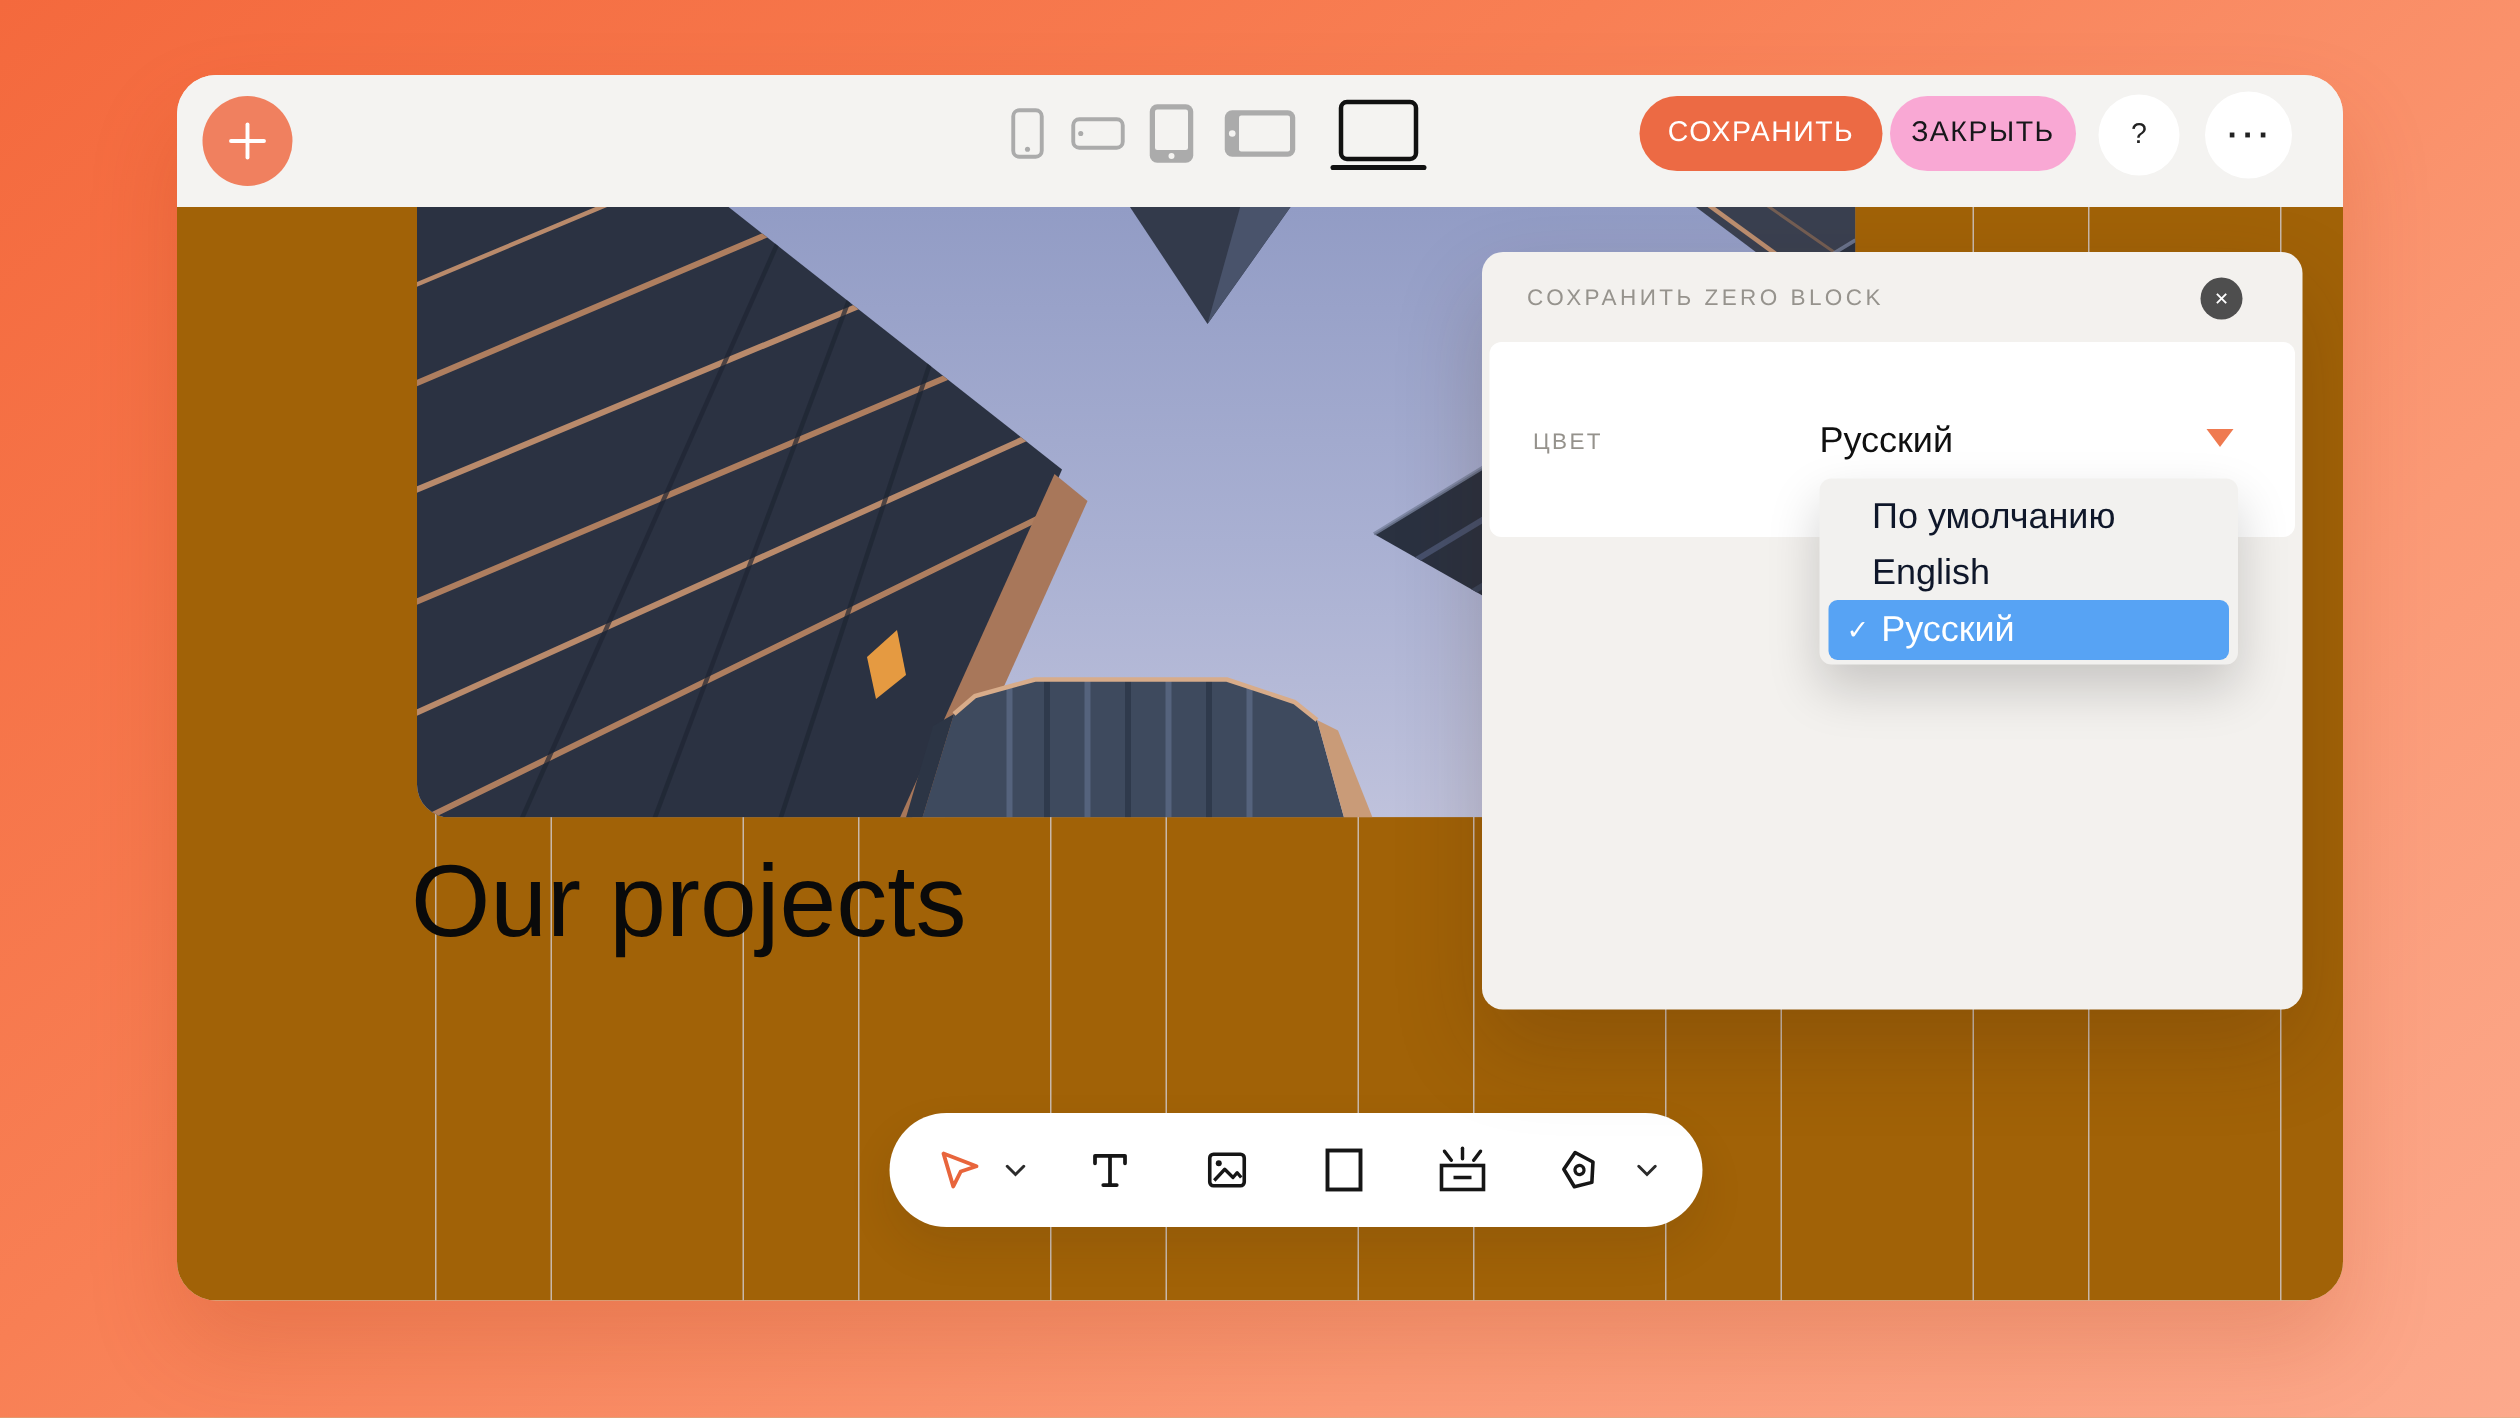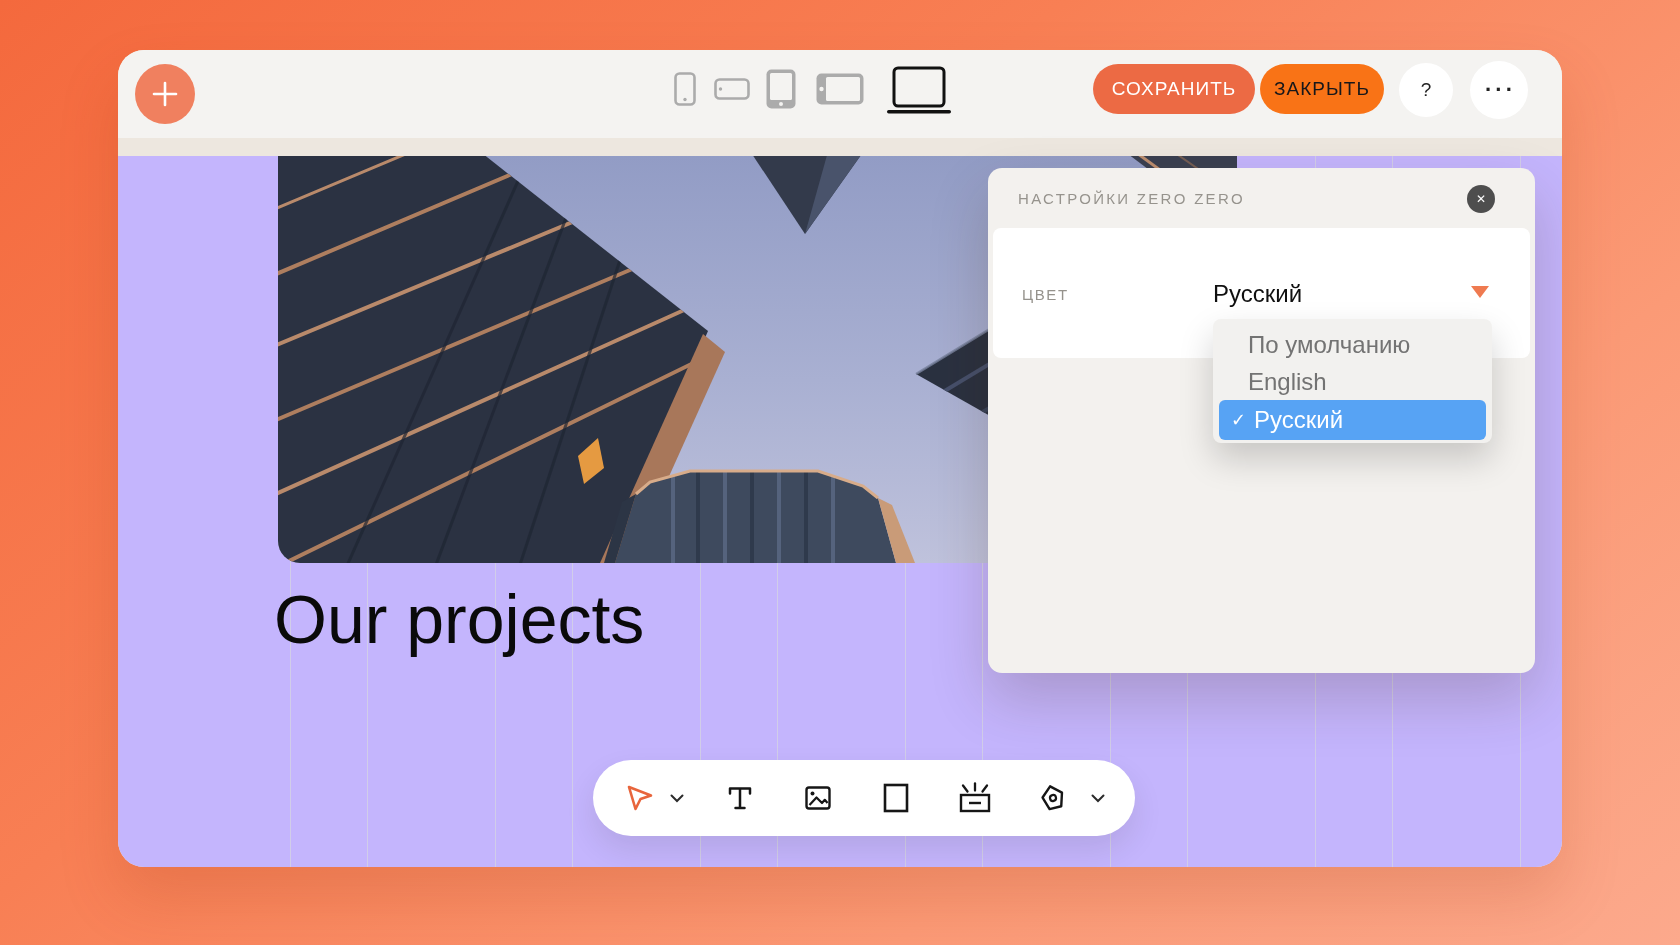--- a/index.html
+++ b/index.html
@@ -24,30 +24,30 @@
     position:absolute; left:17px; top:14px; width:60px; height:60px; border-radius:50%;
     background:#F0805F; display:flex; align-items:center; justify-content:center; cursor:pointer;
   }
   .dev { position:absolute; top:0; }
   .pillbtn {
     position:absolute; top:14px; height:50px; border-radius:26px;
     display:flex; align-items:center; justify-content:center;
     font-size:19px; letter-spacing:1px; font-weight:500; cursor:pointer;
   }
   .save { left:975px; width:162px; background:#EC6A44; color:#fff; }
-  .closewin { left:1142px; width:124px; background:#f97316; color:#17171a; }
+  .closewin { left:1142px; width:124px; background:#f9a8d4; color:#17171a; }
   .circlebtn {
     position:absolute; border-radius:50%; background:#fff; display:flex;
     align-items:center; justify-content:center; cursor:pointer; color:#222;
   }
   .help { left:1281px; top:13px; width:54px; height:54px; font-size:19px; font-weight:500; }
   .more { left:1352px; top:11px; width:58px; height:58px; font-size:22px; font-weight:700; letter-spacing:3px; padding-left:3px; }
 
   
-  .canvas { position:absolute; left:0; top:88px; width:100%; height:729px; background:#c4b5fd;margin-top:18px; }
+  .canvas { position:absolute; left:0; top:88px; width:100%; height:729px; background:#a16207; }
   .gline { position:absolute; top:0; bottom:0; width:1px; background:#D6D5E2; opacity:.75; }
 
   .photo {
     position:absolute; left:160px; top:0; width:959px; height:407px;
     border-radius:0 0 22px 22px; overflow:hidden; cursor:pointer;
   }
   .photo svg { display:block; width:100%; height:100%; }
 
   .heading {
     position:absolute; left:156px; top:424px; font-size:68px; font-weight:500;
@@ -83,21 +83,21 @@
   .tri { position:absolute; width:0; height:0; border-left:9px solid transparent; border-right:9px solid transparent; cursor:pointer; }
   .tri-accent { border-top:12px solid #EF7A50; }
   .tri-gray { border-top:11px solid #8B8B8B; }
   .uline { position:absolute; left:220px; width:276px; height:1px; background:#C9C7C4; }
 
   
   .menu {
     position:absolute; left:225px; top:151px; width:279px; height:124px; z-index:50;
     background:#F2F1EF; border-radius:8px; box-shadow:0 16px 34px rgba(0,0,0,.18);
   }
-  .opt { position:absolute; left:35px; font-size:24px; color:#737373; cursor:pointer; white-space:nowrap; }
+  .opt { position:absolute; left:35px; font-size:24px; color:#0f172a; cursor:pointer; white-space:nowrap; }
   .opt-selected {
     position:absolute; left:6px; right:6px; top:81px; height:40px; border-radius:6px;
     background:#57A3F4; color:#fff; display:flex; align-items:center; cursor:pointer;
   }
   .opt-selected .check { margin-left:12px; font-size:18px; }
   .opt-selected .lbl { margin-left:8px; font-size:24px; }
 </style>
 </head>
 <body>
 
@@ -237,21 +237,21 @@
         </div>
         <div class="tool" style="left:493px;width:24px">
           <svg width="14" height="9" viewBox="0 0 14 9">
             <path d="M1.5 1.5 L7 7 L12.5 1.5" fill="none" stroke="#2b2b2b" stroke-width="2" stroke-linecap="round"></path>
           </svg>
         </div>
       </div>
     </div>
 
     <div class="panel">
-      <div class="panel-title">НАСТРОЙКИ ZERO ZERO</div>
+      <div class="panel-title">СОХРАНИТЬ ZERO BLOCK</div>
       <div class="panel-close">
         <span>✕</span>
       </div>
 
       <div class="card card1">
         <div class="flabel" style="left:29px;top:58px">ЦВЕТ</div>
         <div class="fvalue" style="left:220px;top:52px">Русский</div>
         <div class="tri tri-accent" style="left:478px;top:58px"></div>
       </div>
 

